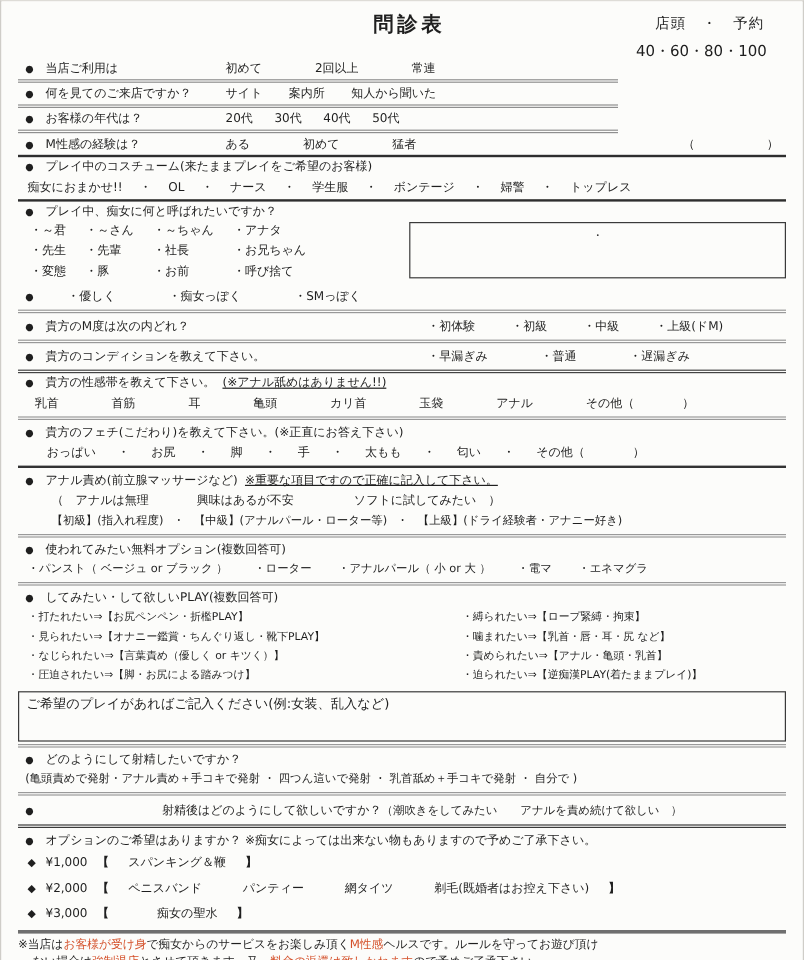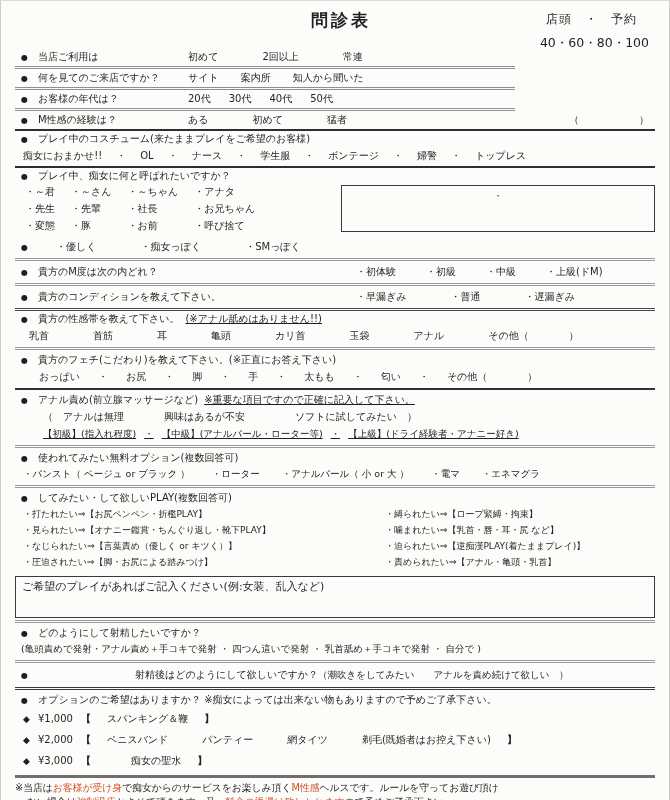--- a/index.html
+++ b/index.html
@@ -17,29 +17,29 @@
     border-left:1px solid #cfcdc8;
     border-right:1px solid #cfcdc8;
     border-top:1px solid #dedcd7;
     overflow:hidden;
     position:relative;
   }
   
   .hdr{position:relative;height:42px;}
   .title{position:absolute;left:12px;right:0;top:2px;text-align:center;font-size:17px;font-weight:bold;letter-spacing:3px;}
   .visit{position:absolute;right:18px;top:4px;font-size:12px;letter-spacing:1px;display:flex;}
-  .course{position:absolute;right:6px;top:28px;font-size:12.5px;display:flex;}
+  .course{position:absolute;right:16px;top:28px;font-size:12.5px;display:flex;}
   
   .qrow{display:flex;align-items:baseline;padding:1px 0 2px 6px;font-size:10px;}
   .bullet{font-size:8px;margin-right:10px;flex:0 0 auto;}
   .w1 .qlabel{flex:0 0 150px;}
   .qlabel{font-size:10px;}
   .opts{display:flex;align-items:baseline;flex-wrap:wrap;}
   .sep{color:#1f1f1f;}
-  .g8{gap:0 8px;text-decoration:underline;}.g14{gap:0 14px;}.g18{gap:0 18px;}.g22{gap:0 22px;}
+  .g8{gap:0 8px;}.g14{gap:0 14px;}.g18{gap:0 18px;}.g22{gap:0 22px;}
   .g30{gap:0 30px;}.g44{gap:0 44px;}
   .short{width:500px;border-bottom:3px double #8f8f8f;margin-bottom:1px;}
   .solid{border-bottom:2px solid #2e2e2e;}
   .solid2{border-bottom:2.5px solid #333;margin:1px 0 2px;}
   .gdl{border-bottom:3px double #9a9a9a;margin:1px 0 2px;}
   .hdl{border-bottom:3px double #3a3a3a;margin:2px 0 2px;}
   .grayline{border-bottom:3.5px solid #6f6f6f;margin:3px 0 3px;}
   .blank{margin-left:auto;margin-right:6px;}
   
   .subrow{padding:1px 0 3px 8px;font-size:10px;}
@@ -300,22 +300,22 @@
     <div class="vcols">
       <div class="vleft vlist">
           <span class="opt">・打たれたい⇒【お尻ペンペン・折檻PLAY】</span>
           <span class="opt">・見られたい⇒【オナニー鑑賞・ちんぐり返し・靴下PLAY】</span>
           <span class="opt">・なじられたい⇒【言葉責め（優しく or キツく）】</span>
           <span class="opt">・圧迫されたい⇒【脚・お尻による踏みつけ】</span>
         </div>
       <div class="vright vlist">
           <span class="opt">・縛られたい⇒【ロープ緊縛・拘束】</span>
           <span class="opt">・噛まれたい⇒【乳首・唇・耳・尻 など】</span>
+          <span class="opt">・責められたい⇒【アナル・亀頭・乳首】</span>
           <span class="opt">・迫られたい⇒【逆痴漢PLAY(着たままプレイ)】</span>
-          <span class="opt">・責められたい⇒【アナル・亀頭・乳首】</span>
         </div>
     </div>
     <div class="reqbox">
       <span>ご希望のプレイがあればご記入ください(例:女装、乱入など)</span>
     </div>
     <div class="gdl"></div>
   </div>
 
   <div>
     <div class="qrow">

